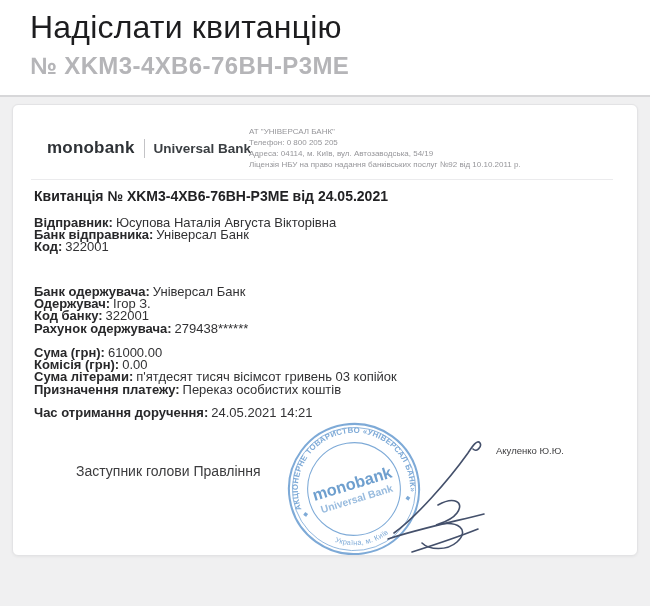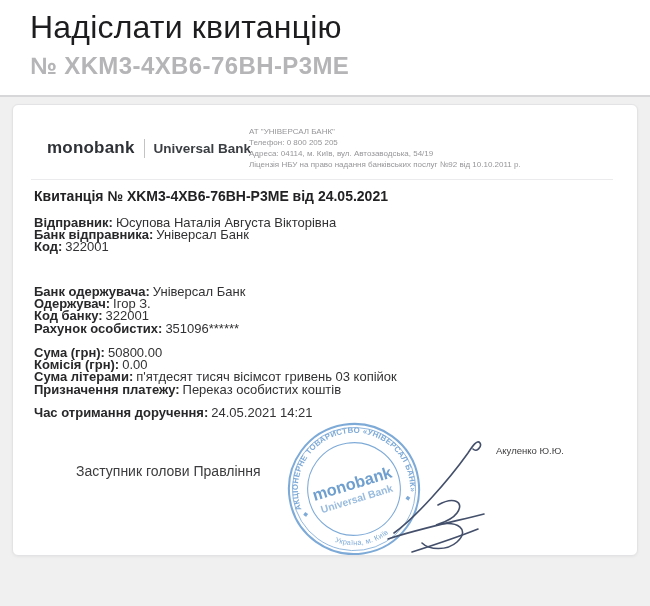--- a/index.html
+++ b/index.html
@@ -78,25 +78,25 @@
   <div class="rows rows-sender">
     <div class="row"><span class="lbl">Відправник:</span><span class="val">Юсупова Наталія Августа Вікторівна</span></div>
     <div class="row"><span class="lbl">Банк відправника:</span><span class="val">Універсал Банк</span></div>
     <div class="row"><span class="lbl">Код:</span><span class="val">322001</span></div>
   </div>
 
   <div class="rows rows-receiver">
     <div class="row"><span class="lbl">Банк одержувача:</span><span class="val">Універсал Банк</span></div>
     <div class="row"><span class="lbl">Одержувач:</span><span class="val">Ігор З.</span></div>
     <div class="row"><span class="lbl">Код банку:</span><span class="val">322001</span></div>
-    <div class="row"><span class="lbl">Рахунок особистих:</span><span class="val">351096******</span></div>
+    <div class="row"><span class="lbl">Рахунок одержувача:</span><span class="val">279438******</span></div>
   </div>
 
   <div class="rows rows-payment">
-    <div class="row"><span class="lbl">Сума (грн):</span><span class="val">50800.00</span></div>
+    <div class="row"><span class="lbl">Сума (грн):</span><span class="val">61000.00</span></div>
     <div class="row"><span class="lbl">Комісія (грн):</span><span class="val">0.00</span></div>
     <div class="row"><span class="lbl">Сума літерами:</span><span class="val">п'ятдесят тисяч вісімсот гривень 03 копійок</span></div>
     <div class="row"><span class="lbl">Призначення платежу:</span><span class="val">Переказ особистих коштів</span></div>
   </div>
 
   <div class="rows rows-time">
     <div class="row"><span class="lbl">Час отримання доручення:</span><span class="val">24.05.2021 14:21</span></div>
   </div>
 
   <div class="sign-title">Заступник голови Правління</div>

